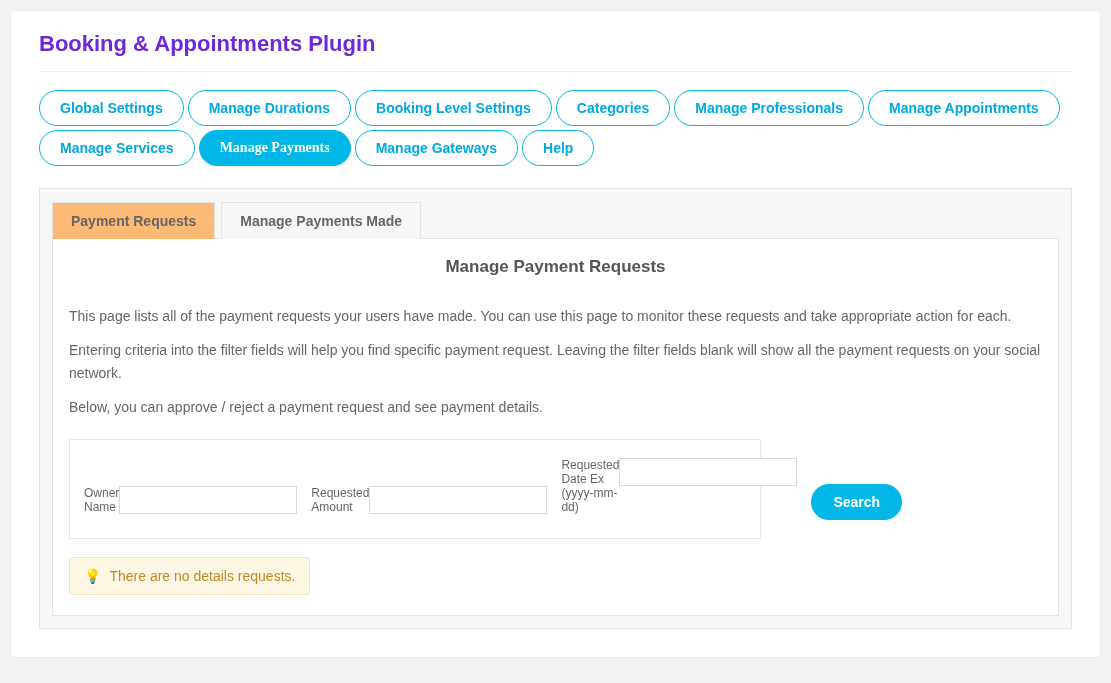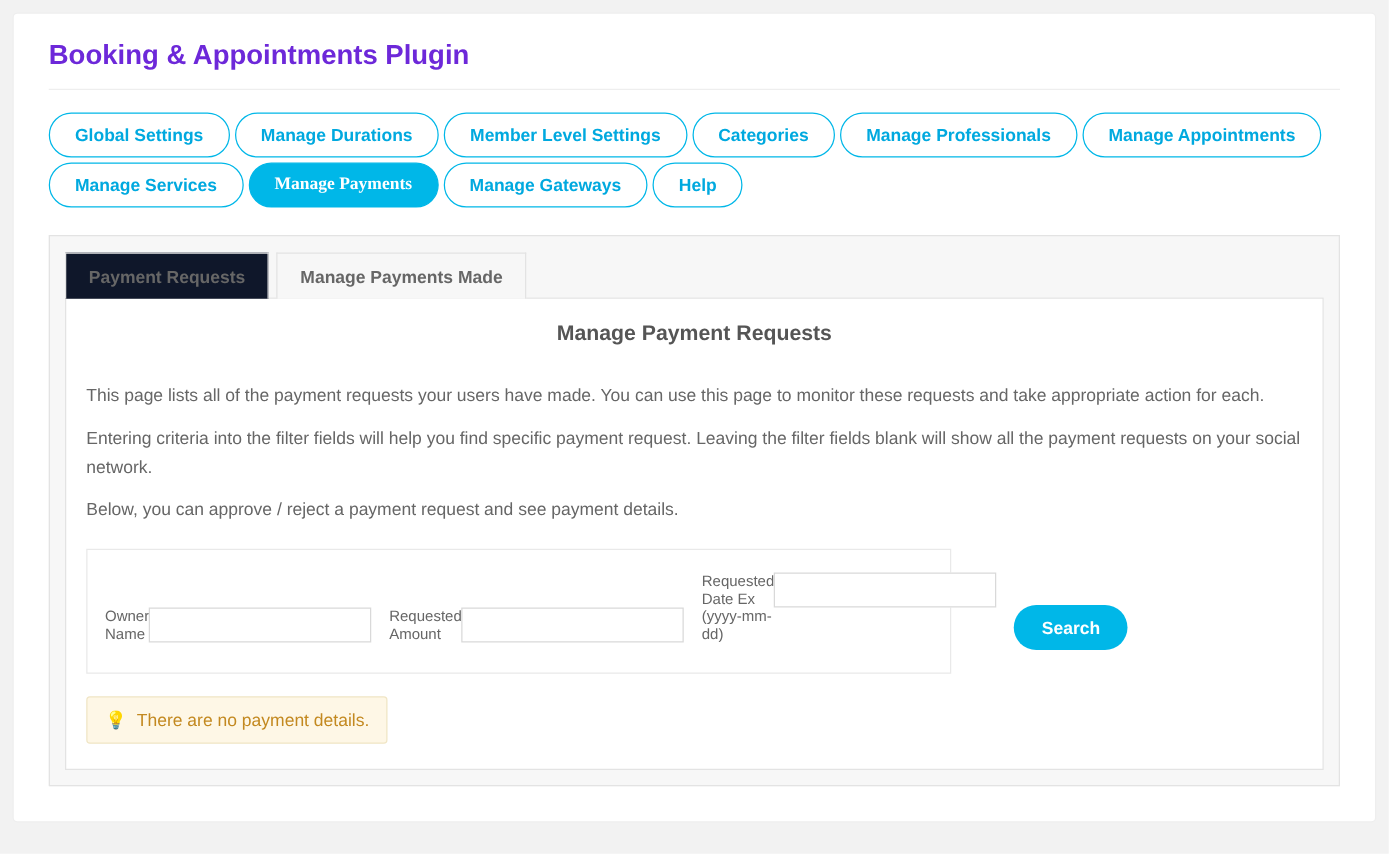--- a/index.html
+++ b/index.html
@@ -65,21 +65,21 @@
   font-weight: bold;
   color: #666;
   border: 1px solid #e3e3e3;
   background: #f7f7f7;
   border-bottom: none;
   cursor: pointer;
   position: relative;
   top: 1px;
 }
 .tab.active {
-  background: #0f172a;
+  background: #fdba74;
 }
 .tab-body {
   background: #fff;
   border: 1px solid #e3e3e3;
   padding: 18px 16px 20px 16px;
 }
 .section-title {
   font-size: 17px;
   font-weight: bold;
   color: #555;
@@ -141,21 +141,21 @@
 </head>
 <body>
 
 <div class="page-card">
   <h1 class="page-title">Booking &amp; Appointments Plugin</h1>
   <hr class="hr">
 
   <div class="nav-pills">
     <a class="pill">Global Settings</a>
     <a class="pill">Manage Durations</a>
-    <a class="pill">Member Level Settings</a>
+    <a class="pill">Booking Level Settings</a>
     <a class="pill">Categories</a>
     <a class="pill">Manage Professionals</a>
     <a class="pill">Manage Appointments</a>
     <a class="pill">Manage Services</a>
     <a class="pill active">Manage Payments</a>
     <a class="pill">Manage Gateways</a>
     <a class="pill">Help</a>
   </div>
 
   <div class="panel">
@@ -180,17 +180,17 @@
         </div>
         <div class="filter-field">
           <label>Requested Date Ex (yyyy-mm-dd)</label>
           <input type="text" value="" style="">
         </div>
         <button class="search-btn">Search</button>
       </div>
 
       <div class="notice">
         <span class="bulb">💡</span>
-        <span>There are no payment details.</span>
+        <span>There are no details requests.</span>
       </div>
     </div>
   </div>
 </div>
 
 </body></html>

